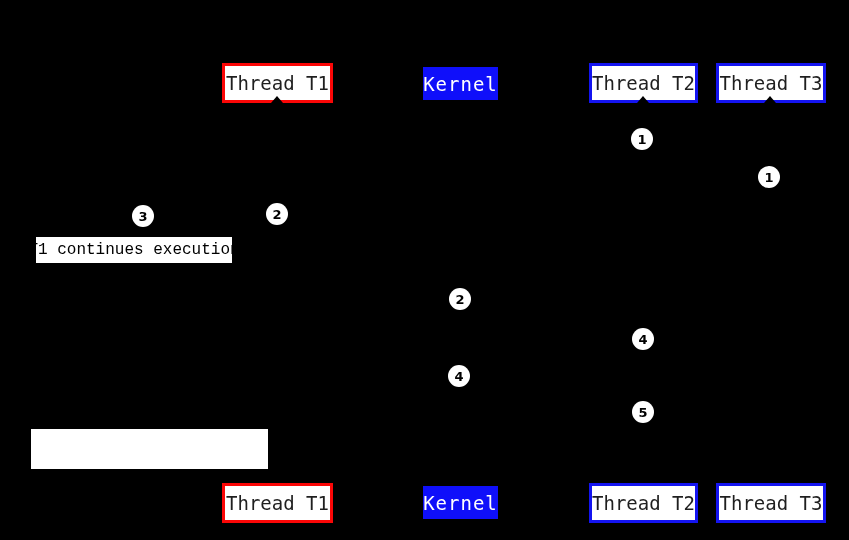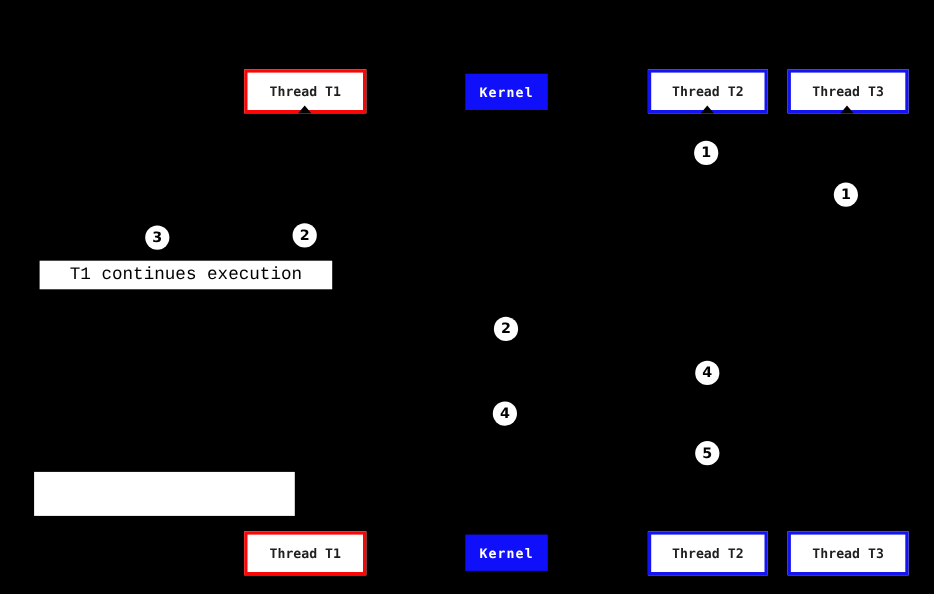--- a/index.html
+++ b/index.html
@@ -16,24 +16,23 @@
     font-family: "DejaVu Sans Mono", monospace;
   }
   
   .box {
     position: absolute;
     box-sizing: border-box;
     background: var(--box_fill, #ffffff);
     display: flex;
     align-items: center;
     justify-content: center;
-    font-size: 12px;
+    font-size: 19px;
     color: var(--box_text, #1f1f1f);
     white-space: nowrap;
-    font-weight: bold;
   }
   .box.red  { border: 3px solid var(--red_border, #fb0606); }
   .box.blue { border: 3px solid var(--blue_border, #1414f0); }
   .box.kernel {
     background: var(--kernel_fill, #0f0ffa);
     border: none;
     color: var(--kernel_text, #ffffff);
     letter-spacing: 1px;
   }
   
@@ -92,21 +91,21 @@
 
   <div class="marker" style="left:631px; top:128px;">1</div>
   <div class="marker" style="left:758px; top:166px;">1</div>
   <div class="marker" style="left:266px; top:203px;">2</div>
   <div class="marker" style="left:132px; top:205px;">3</div>
   <div class="marker" style="left:449px; top:288px;">2</div>
   <div class="marker" style="left:632px; top:328px;">4</div>
   <div class="marker" style="left:448px; top:365px;">4</div>
   <div class="marker" style="left:632px; top:401px;">5</div>
 
-  <div class="note" style="left:36px; top:237px; width:266px; height:26px;">T1 continues execution</div>
+  <div class="note" style="left:36px; top:237px; width:196px; height:26px;">T1 continues execution</div>
   <div class="note" style="left:31px; top:429px; width:237px; height:40px;"></div>
 
   <div class="arrow down" style="left:271px; top:483px;"></div>
   <div class="arrow down" style="left:636px; top:483px;"></div>
   <div class="arrow down" style="left:766px; top:483px;"></div>
 
   <div class="box red" style="left:222px; top:483px; width:111px; height:40px;">Thread T1</div>
   <div class="box kernel" style="left:423px; top:486px; width:75px; height:33px;">Kernel</div>
   <div class="box blue" style="left:589px; top:483px; width:109px; height:40px;">Thread T2</div>
   <div class="box blue" style="left:716px; top:483px; width:110px; height:40px;">Thread T3</div>

